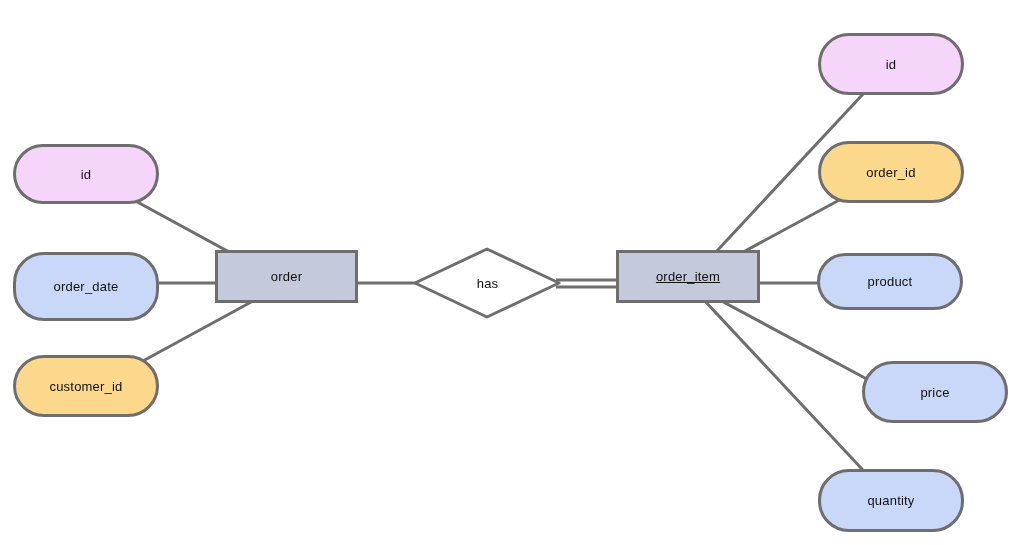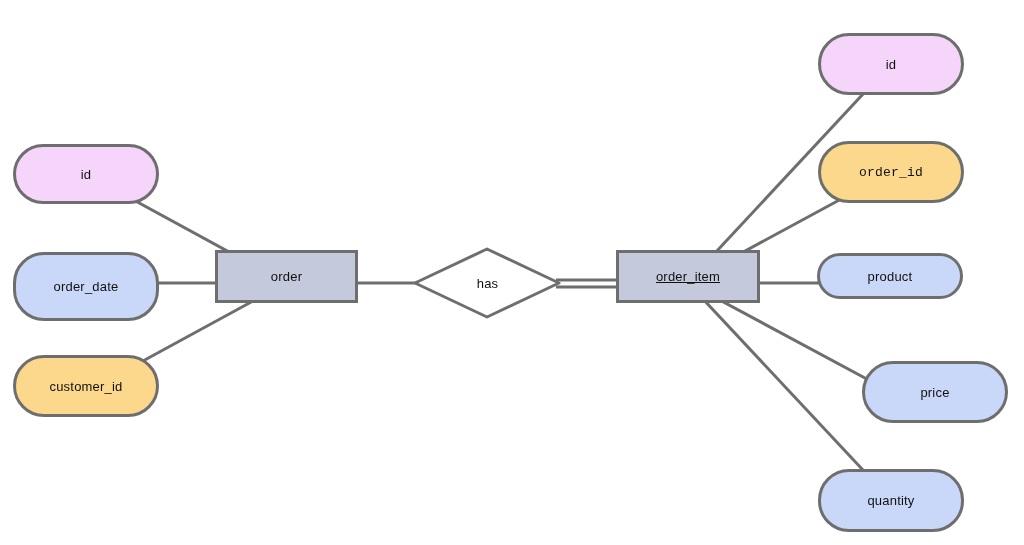--- a/index.html
+++ b/index.html
@@ -65,21 +65,21 @@
     border: none;
   }
   
   #n-order-attr-id        { left: 13px;  top: 144px; height: 60px; }
   #n-order-attr-date      { left: 13px;  top: 252px; height: 69px; }
   #n-order-attr-customer  { left: 13px;  top: 355px; }
   #n-order                { left: 215px; top: 250px; width: 143px; }
   #n-order-item           { left: 616px; top: 250px; }
   #n-oi-attr-id           { left: 818px; top: 33px;  }
   #n-oi-attr-order-id     { left: 818px; top: 141px; }
-  #n-oi-attr-product      { left: 817px; top: 253px; height: 46px; }
+  #n-oi-attr-product      { left: 817px; top: 253px; height: 57px; }
   #n-oi-attr-price        { left: 862px; top: 361px; }
   #n-oi-attr-quantity     { left: 818px; top: 469px; height: 63px; }
 </style>
 </head>
 <body>
 
 <div class="canvas" style="--line-color: #6e6e6e; background: rgb(255, 255, 255); color: rgb(17, 17, 17);">
 
   <svg class="edges" viewBox="0 0 1024 545">
 
@@ -117,21 +117,21 @@
   <div class="node diamond-label">
     <span>has</span>
   </div>
 
   <div class="node entity" id="n-order-item" style="background-color: rgb(196, 201, 219); text-decoration: underline;">
     <span>order_item</span>
   </div>
   <div class="node pill" id="n-oi-attr-id" style="background-color: rgb(246, 213, 250);">
     <span>id</span>
   </div>
-  <div class="node pill" id="n-oi-attr-order-id" style="background-color: rgb(252, 216, 140); font-family: Liberation Mono, monospace;">
+  <div class="node pill" id="n-oi-attr-order-id" style="background-color: rgb(252, 216, 140);">
     <span>order_id</span>
   </div>
   <div class="node pill" id="n-oi-attr-product" style="background-color: rgb(201, 216, 248);">
     <span>product</span>
   </div>
   <div class="node pill" id="n-oi-attr-price" style="background-color: rgb(201, 216, 248);">
     <span>price</span>
   </div>
   <div class="node pill" id="n-oi-attr-quantity" style="background-color: rgb(201, 216, 248);">
     <span>quantity</span>

